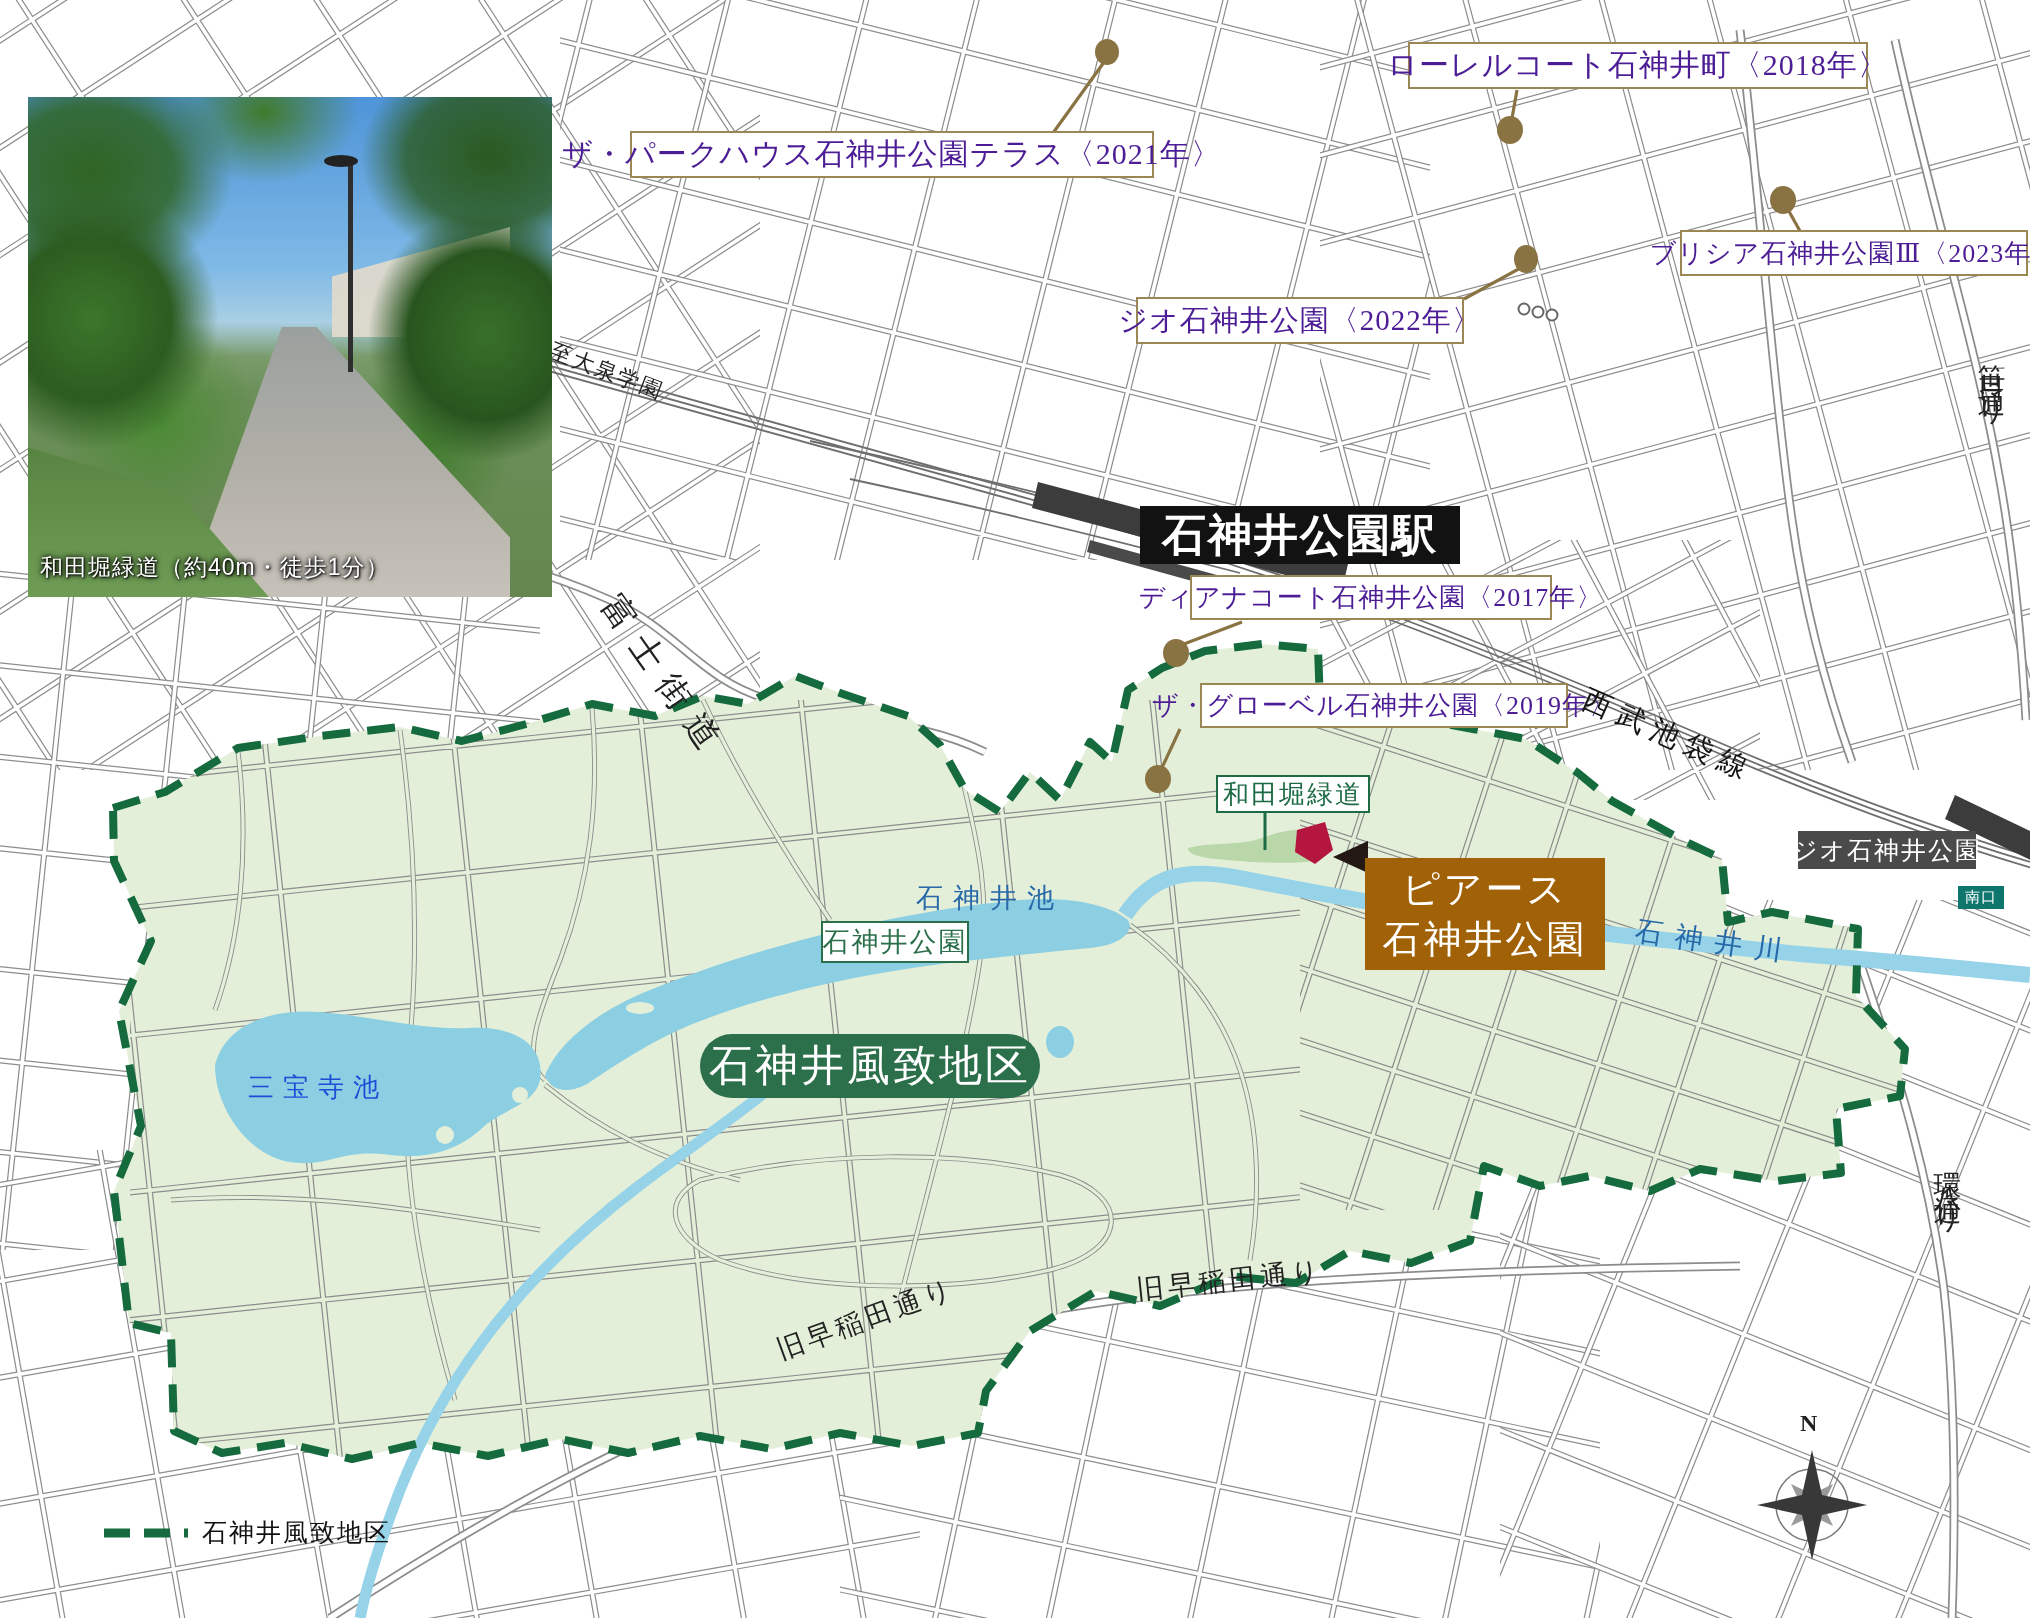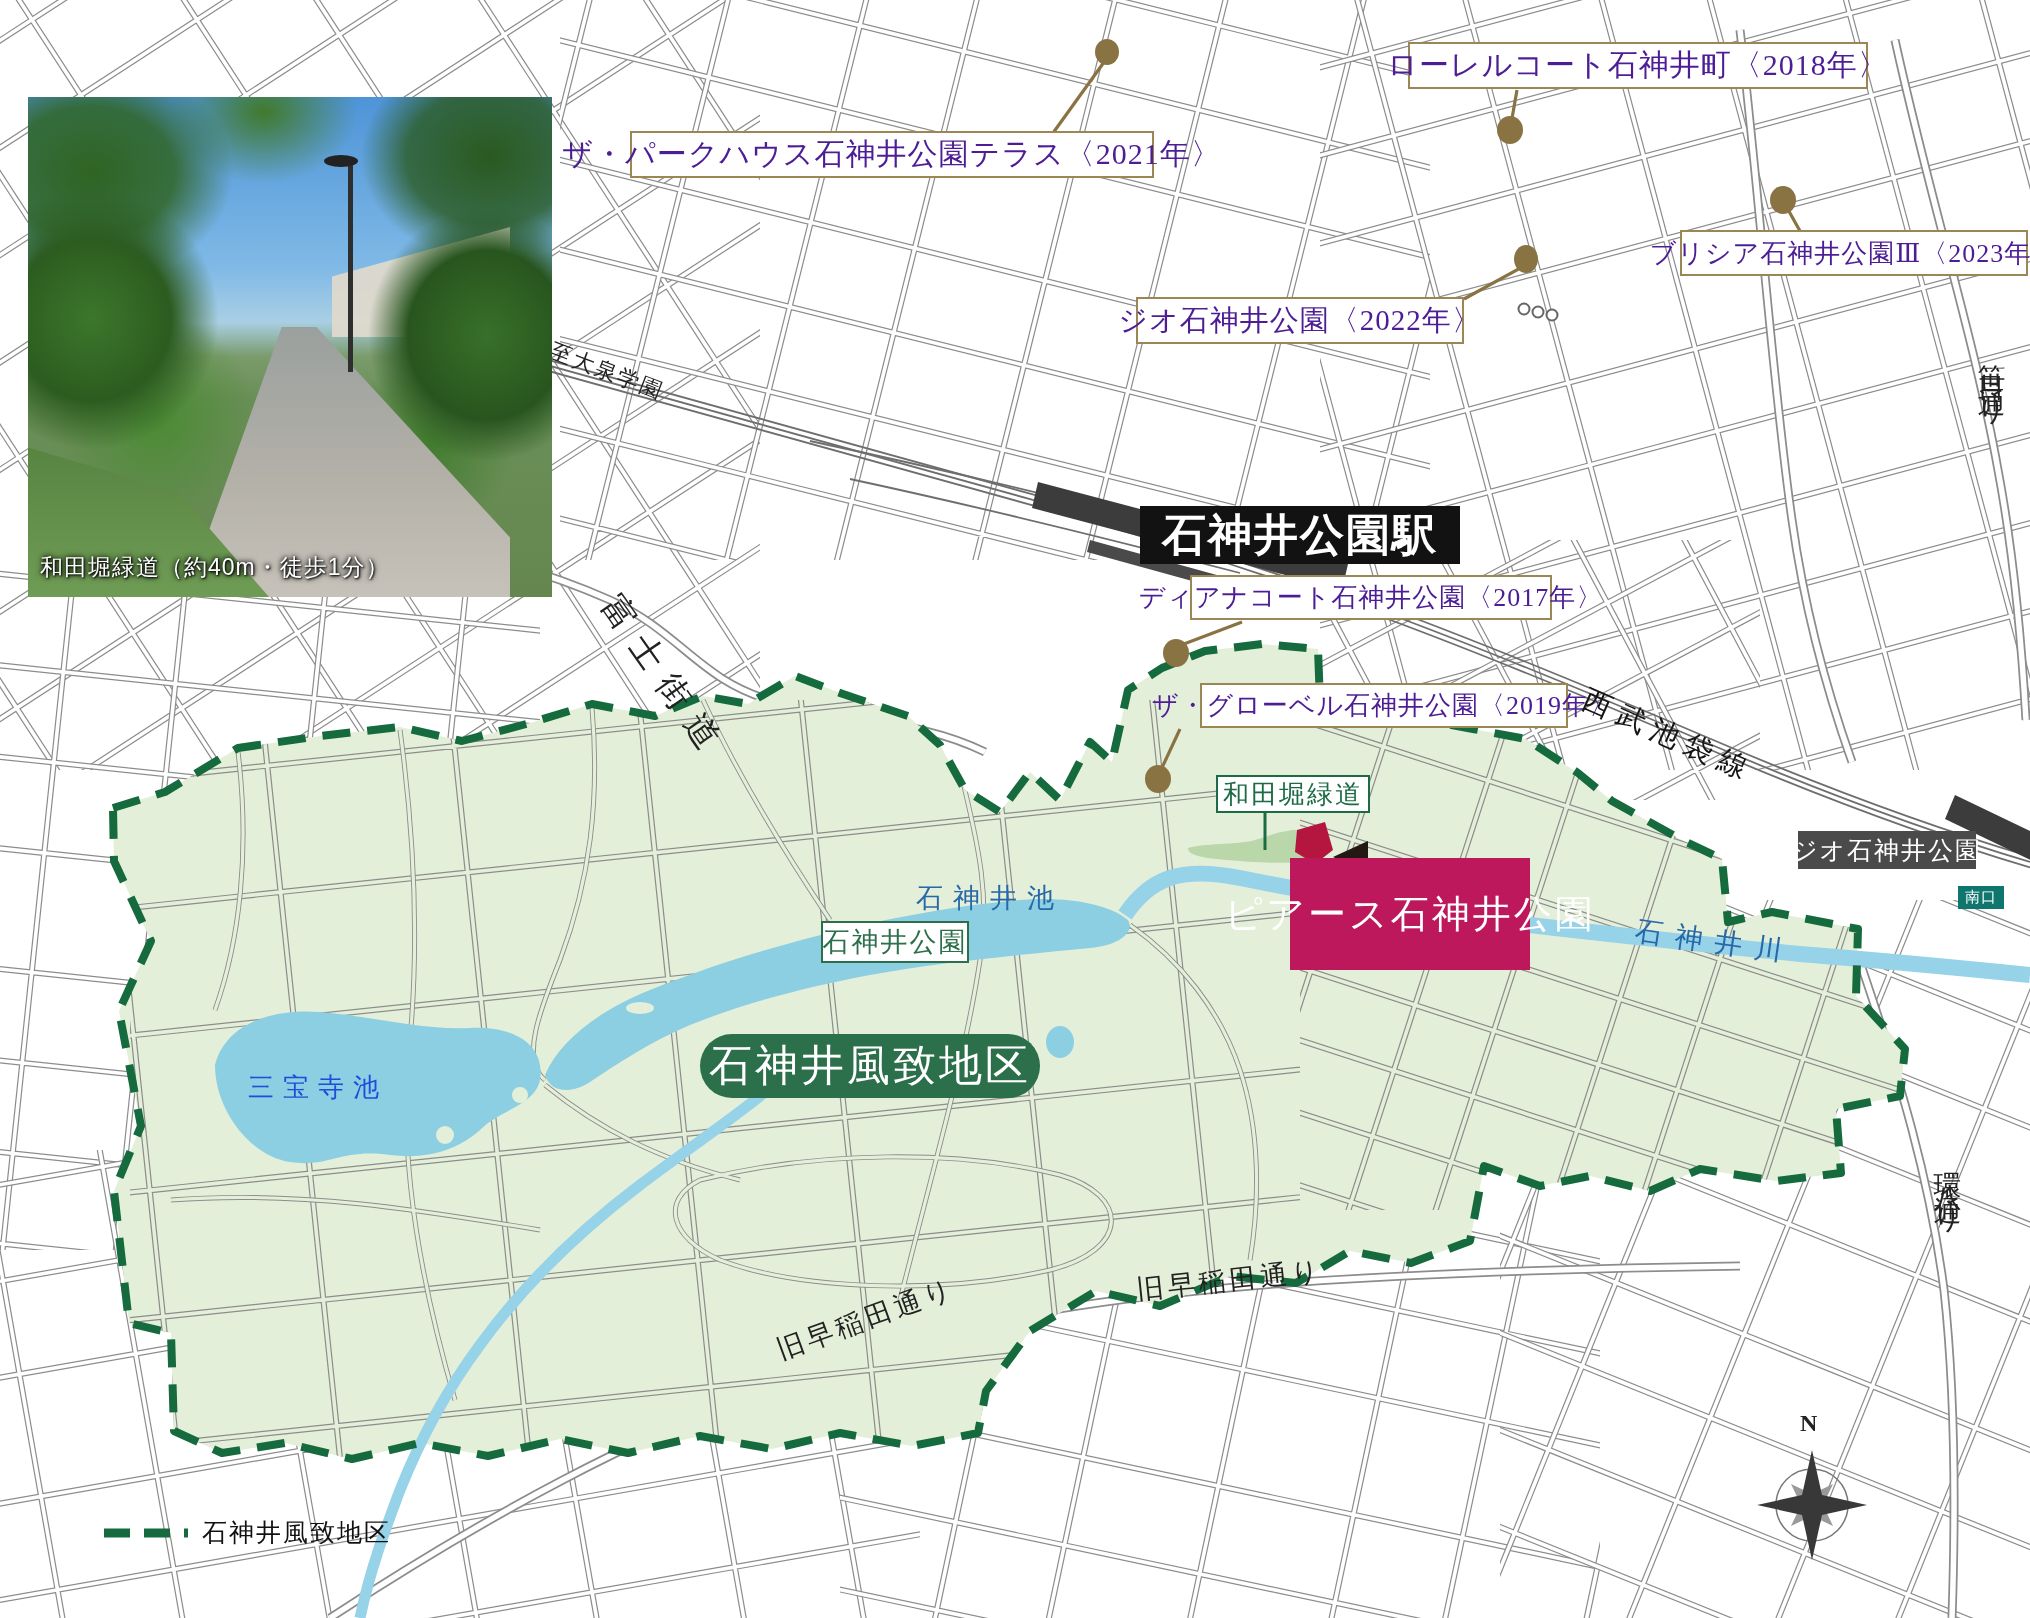--- a/index.html
+++ b/index.html
@@ -259,21 +259,21 @@
 <div class="gbox" id="box-laurel" style="left:1408px;top:42px;width:460px;height:47px;font-size:30px;">ローレルコート石神井町〈2018年〉</div>
 <div class="gbox" id="box-geo" style="left:1136px;top:297px;width:328px;height:47px;font-size:29px;">ジオ石神井公園〈2022年〉</div>
 <div class="gbox" id="box-brillia" style="left:1680px;top:230px;width:348px;height:46px;font-size:26px;">ブリシア石神井公園Ⅲ〈2023年〉</div>
 <div class="gbox" id="box-diana" style="left:1190px;top:575px;width:362px;height:45px;font-size:26px;">ディアナコート石神井公園〈2017年〉</div>
 <div class="gbox" id="box-globel" style="left:1200px;top:683px;width:368px;height:45px;font-size:26px;">ザ・グローベル石神井公園〈2019年〉</div>
 
 <div class="station" style="left:1140px;top:462px;width:320px;height:58px;background:#121212;font-size:44px;font-weight:bold;">石神井公園駅</div>
 <div class="station" style="left:1798px;top:787px;width:178px;height:38px;background:#4a4a4a;font-size:25px;">ジオ石神井公園</div>
 <div class="station" style="left:1958px;top:842px;width:46px;height:23px;background:#0f766e;font-size:15px;letter-spacing:1px;">南口</div>
 
-<div class="station" style="left:1290px;top:814px;width:240px;height:112px;background:#be185d;font-size:38px;flex-direction:row;line-height:1.32;letter-spacing:3px;">
+<div class="station" style="left:1365px;top:814px;width:240px;height:112px;background:#a16207;font-size:38px;flex-direction:column;line-height:1.32;letter-spacing:3px;">
   <span>ピアース</span>
   <span>石神井公園</span>
 </div>
 
 <div class="greenbox" style="left:1190px;top:775px;width:154px;height:38px;font-size:26px;">和田堀緑道</div>
 <div class="greenbox" style="left:795px;top:921px;width:148px;height:42px;font-size:27px;border-color:#2c6f4b;color:#2c6f4b;">石神井公園</div>
 <div class="station" style="left:700px;top:990px;width:340px;height:64px;background:#2c6f4b;border-radius:32px;font-size:43px;letter-spacing:3px;">石神井風致地区</div>
 
 <div class="lbl" style="left:916px;top:880px;color:#2769a8;font-size:27px;letter-spacing:10px;">石神井池</div>
 <div class="lbl" style="left:248px;top:1070px;color:#1d4ed8;font-size:26px;letter-spacing:9px;">三宝寺池</div>

